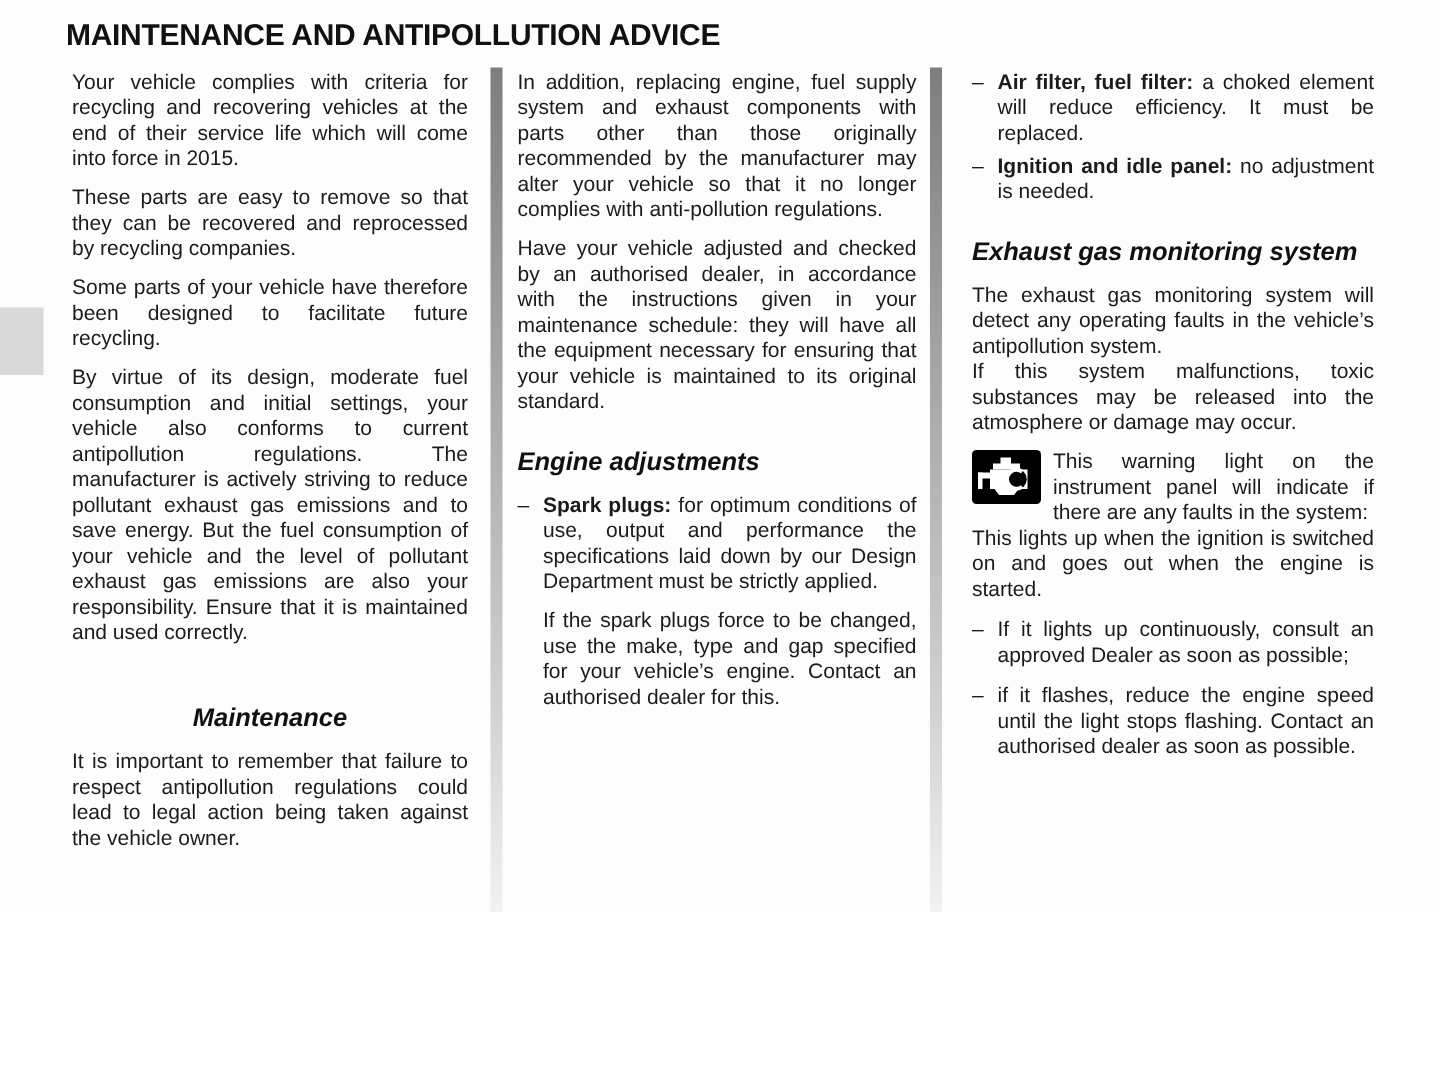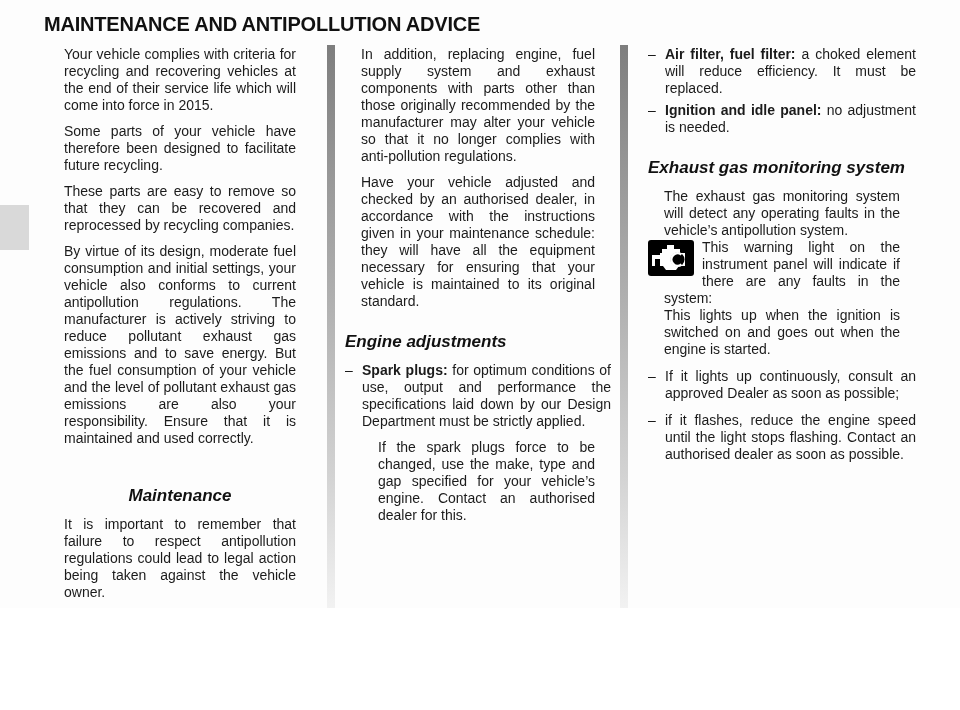--- a/index.html
+++ b/index.html
@@ -30,21 +30,21 @@
   .d1 { left:327px; }
   .d2 { left:620px; }
   .col {
     position:absolute; top:46px;
     font-size:14px; line-height:17px;
     text-align:justify;
   }
   .col1 { left:48px;  width:264px; }
   .col2 { left:345px; width:266px; }
   .col3 { left:648px; width:268px; }
-  .para { margin:0 16px 9px; }
+  .para { margin:0 0 9px; }
   .nogap { margin-bottom:0; }
   .indented { padding-left:17px; }
   .heading {
     font-size:17px; font-weight:bold; line-height:20px;
     margin:22px 0 10px; text-align:left; color:#111;font-style:italic;
   }
   .mt-lg { margin-top:39px;text-align:center; }
   .li {
     position:relative; padding-left:17px;
     margin-bottom:5px; text-align:justify;
@@ -80,22 +80,22 @@
 <div class="page">
 
   <h1 class="title">MAINTENANCE AND ANTIPOLLUTION ADVICE</h1>
 
   <div class="side-tab"></div>
   <div class="divider d1"></div>
   <div class="divider d2"></div>
 
   <div class="col col1">
     <p class="para">Your vehicle complies with criteria for recycling and recovering vehicles at the end of their service life which will come into force in 2015.</p>
+    <p class="para">These parts are easy to remove so that they can be recovered and reprocessed by recycling companies.</p>
     <p class="para">Some parts of your vehicle have therefore been designed to facilitate future recycling.</p>
-    <p class="para">These parts are easy to remove so that they can be recovered and reprocessed by recycling companies.</p>
     <p class="para">By virtue of its design, moderate fuel consumption and initial settings, your vehicle also conforms to current antipollution regulations. The manufacturer is actively striving to reduce pollutant exhaust gas emissions and to save energy. But the fuel consumption of your vehicle and the level of pollutant exhaust gas emissions are also your responsibility. Ensure that it is maintained and used correctly.</p>
     <h2 class="heading mt-lg">Maintenance</h2>
     <p class="para">It is important to remember that failure to respect antipollution regulations could lead to legal action being taken against the vehicle owner.</p>
   </div>
 
   <div class="col col2">
     <p class="para">In addition, replacing engine, fuel supply system and exhaust components with parts other than those originally recommended by the manufacturer may alter your vehicle so that it no longer complies with anti-pollution regulations.</p>
     <p class="para">Have your vehicle adjusted and checked by an authorised dealer, in accordance with the instructions given in your maintenance schedule: they will have all the equipment necessary for ensuring that your vehicle is maintained to its original standard.</p>
     <h2 class="heading">Engine adjustments</h2>
     <div class="li gap">
@@ -106,20 +106,21 @@
 
   <div class="col col3">
     <div class="li">
       <span class="dash">–</span><b>Air filter, fuel filter:</b><span> a choked element will reduce efficiency. It must be replaced.</span>
     </div>
     <div class="li">
       <span class="dash">–</span><b>Ignition and idle panel:</b><span> no adjustment is needed.</span>
     </div>
     <h2 class="heading">Exhaust gas monitoring system</h2>
     <p class="para nogap">The exhaust gas monitoring system will detect any operating faults in the vehicle’s antipollution system.</p>
+    <p class="para">If this system malfunctions, toxic substances may be released into the atmosphere or damage may occur.</p>
 
     <div class="warn">
       <span class="warn-icon">
         <svg width="46" height="36" viewBox="0 0 46 36" xmlns="http://www.w3.org/2000/svg">
           <rect x="0" y="0" width="46" height="36" rx="3" fill="#000"></rect>
           <g fill="#fff">
             <rect x="19" y="5" width="7" height="5"></rect>
             <rect x="14" y="9" width="18" height="4"></rect>
             <path d="M12 13 h25 v13 h-6 l-3 4 h-10 l-3 -4 h-3 z"></path>
             <rect x="4" y="15" width="8" height="4"></rect>

